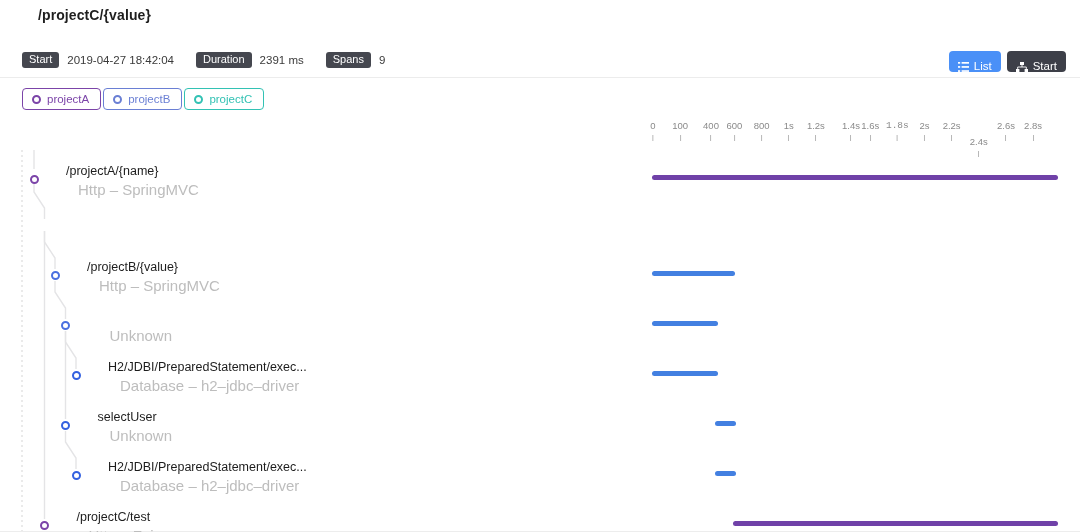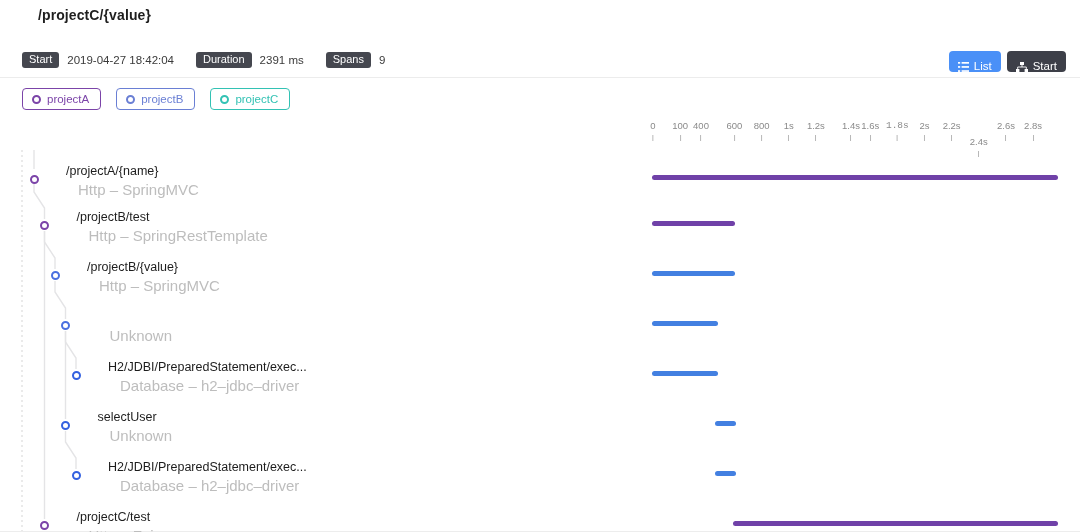--- a/index.html
+++ b/index.html
@@ -105,21 +105,21 @@
   }
   .vt-btn.active { background: #4a90f7; }
   .vt-btn.inactive { background: #3d3f48; }
   .vt-icon { display:inline-flex; align-items:center; }
 
   
   .chips {
     position: absolute;
     left: 22px; top: 88px;
     display: flex;
-    gap: 15px;
+    gap: 2px;
   }
   .chip {
     height: 22px;
     box-sizing: border-box;
     border-radius: 4px;
     border: 1px solid #ccc;
     display: flex;
     align-items: center;
     gap: 6px;
     padding: 0 11px 0 9px;
@@ -276,21 +276,21 @@
     </div>
     <div class="chip" style="color: rgb(51, 194, 180); border-color: rgb(51, 194, 180);">
       <span class="ring"></span>
       <span>projectC</span>
     </div>
   </div>
 
 <div class="axis" id="axis">
     <div class="tick" style="left: 8px;"><span>0</span><span class="mark"></span></div>
     <div class="tick" style="left: 35.15px;"><span>100</span><span class="mark"></span></div>
-    <div class="tick" style="left: 56px;"><span>400</span><span class="mark"></span></div>
+    <div class="tick" style="left: 66px;"><span>400</span><span class="mark"></span></div>
     <div class="tick" style="left: 89.45px;"><span>600</span><span class="mark"></span></div>
     <div class="tick" style="left: 116.6px;"><span>800</span><span class="mark"></span></div>
     <div class="tick" style="left: 143.75px;"><span>1s</span><span class="mark"></span></div>
     <div class="tick" style="left: 170.9px;"><span>1.2s</span><span class="mark"></span></div>
     <div class="tick" style="left: 206px;"><span>1.4s</span><span class="mark"></span></div>
     <div class="tick" style="left: 225.2px;"><span>1.6s</span><span class="mark"></span></div>
     <div class="tick" style="left: 252.35px; font-family: Liberation Mono, monospace;"><span>1.8s</span><span class="mark"></span></div>
     <div class="tick" style="left: 279.5px;"><span>2s</span><span class="mark"></span></div>
     <div class="tick" style="left: 306.65px;"><span>2.2s</span><span class="mark"></span></div>
     <div class="tick" style="left: 333.8px; margin-top: 16px;"><span>2.4s</span><span class="mark"></span></div>
@@ -313,26 +313,20 @@
       <path d="M22 -10 L34 -2" stroke="#e4e4e6" stroke-width="1.4" fill="none"></path>
       <path d="M55 431 V382" stroke="#e4e4e6" stroke-width="1.4" fill="none"></path>
     </svg>
   <div class="bottom-edge"></div>
 <div class="row" style="top: 4px;">
       <div class="node" style="color: rgb(123, 68, 168); left: 29.5px; top: 20.5px;"></div>
       <div class="row-name" style="left: 66px;">/projectA/{name}</div>
       <div class="row-sub" style="left: 78px;">Http – SpringMVC</div>
       <div class="bar" style="left: 652px; width: 406px; background: rgb(112, 65, 168);"></div>
     </div>
-    <div class="row" style="top: 50px;">
-      <div class="node" style="color: rgb(123, 68, 168); left: 40px; top: 20.5px;"></div>
-      <div class="row-name" style="left: 76.5px;">/projectB/test</div>
-      <div class="row-sub" style="left: 88.5px;">Http – SpringRestTemplate</div>
-      <div class="bar" style="left: 652px; width: 83px; background: rgb(112, 65, 168);"></div>
-    </div>
     <div class="row" style="top: 100px;">
       <div class="node" style="color: rgb(74, 111, 224); left: 50.5px; top: 20.5px;"></div>
       <div class="row-name" style="left: 87px;">/projectB/{value}</div>
       <div class="row-sub" style="left: 99px;">Http – SpringMVC</div>
       <div class="bar" style="left: 652px; width: 83px; background: rgb(67, 128, 225);"></div>
     </div>
     <div class="row" style="top: 150px;">
       <div class="node" style="color: rgb(74, 111, 224); left: 61px; top: 20.5px;"></div>
       <div class="row-sub" style="left: 109.5px;">Unknown</div>
       <div class="bar" style="left: 652px; width: 66px; background: rgb(67, 128, 225);"></div>

